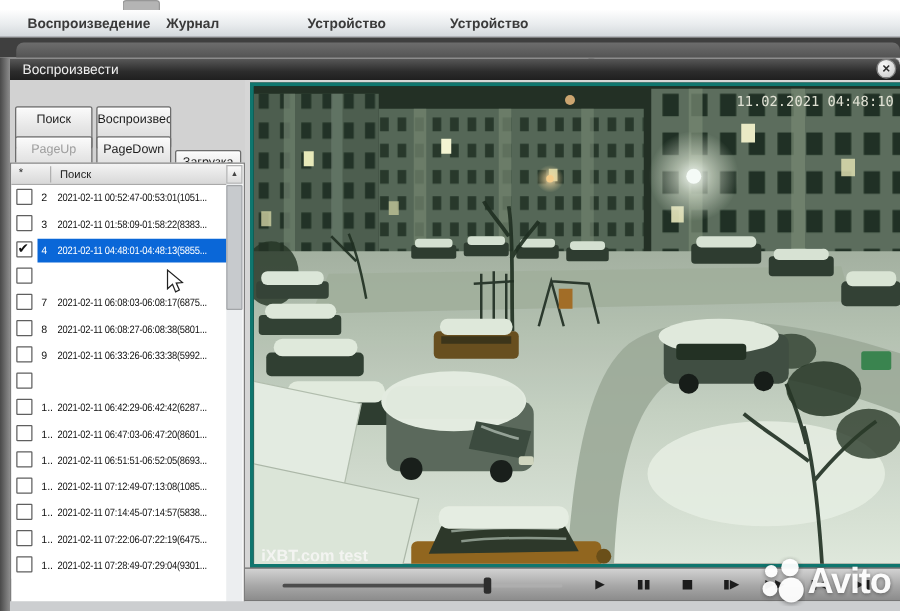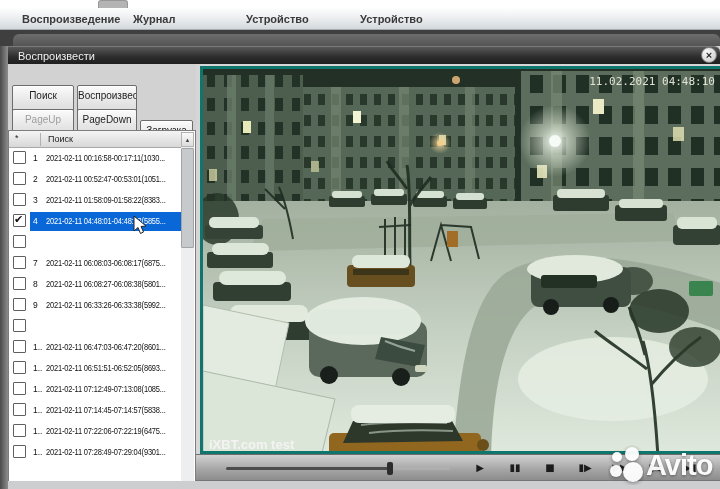--- a/index.html
+++ b/index.html
@@ -146,28 +146,20 @@
     <div class="btn disabled" id="btn-pageup">PageUp</div>
     <div class="btn" id="btn-pagedown">PageDown</div>
 
     <div class="file-list">
       <div class="list-header">
         <span class="hdr-check">*</span>
         <span class="hdr-divider"></span>
         <span class="hdr-file">Поиск</span>
       </div>
       <div class="list-rows" id="list-rows">
-  <div class="list-row">
-    <span class="cb-cell">
-              <span class="checkbox"></span>
-            </span>
-    <div class="row-main">
-      <span class="row-num">1</span><span class="row-text">2021-02-11 00:16:58-00:17:11(1030...</span>
-    </div>
-  </div>
 
   <div class="list-row">
     <span class="cb-cell">
               <span class="checkbox"></span>
             </span>
     <div class="row-main">
       <span class="row-num">2</span><span class="row-text">2021-02-11 00:52:47-00:53:01(1051...</span>
     </div>
   </div>
 
@@ -224,20 +216,28 @@
       <span class="row-num">9</span><span class="row-text">2021-02-11 06:33:26-06:33:38(5992...</span>
     </div>
   </div>
 
   <div class="list-row">
     <span class="cb-cell">
               <span class="checkbox"></span>
             </span>
   </div>
 
+  <div class="list-row">
+    <span class="cb-cell">
+              <span class="checkbox"></span>
+            </span>
+    <div class="row-main">
+      <span class="row-num">1..</span><span class="row-text">2021-02-11 06:42:29-06:42:42(6287...</span>
+    </div>
+  </div>
 
   <div class="list-row">
     <span class="cb-cell">
               <span class="checkbox"></span>
             </span>
     <div class="row-main">
       <span class="row-num">1..</span><span class="row-text">2021-02-11 06:47:03-06:47:20(8601...</span>
     </div>
   </div>
 

